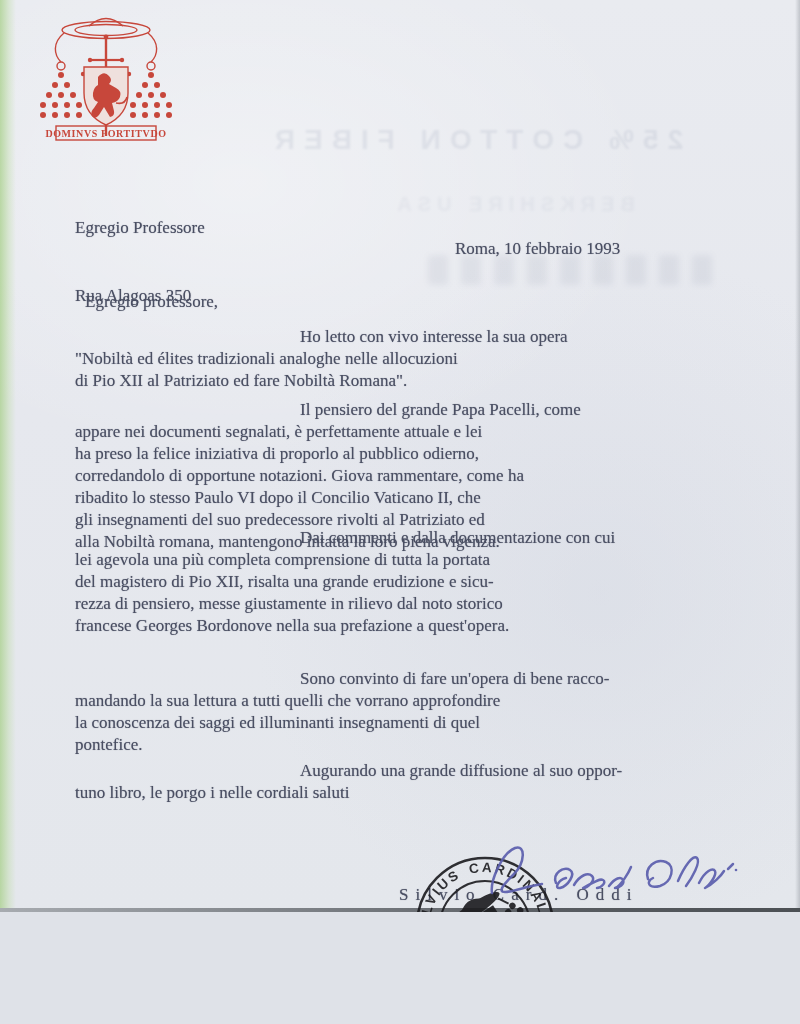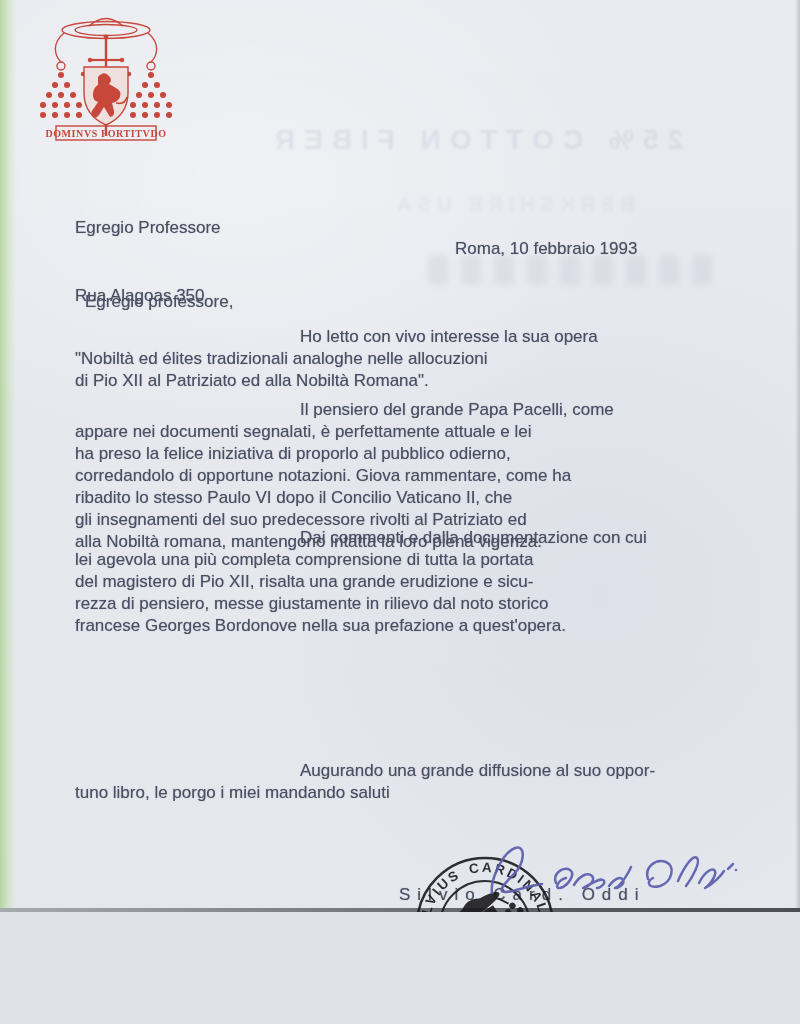--- a/index.html
+++ b/index.html
@@ -25,21 +25,21 @@
     background:linear-gradient(90deg,#a7abb0,#585c61 70%,#4c5054);
   }
   .edge-right{
     position:absolute; right:0; top:0; width:5px; height:1024px;
     background:linear-gradient(270deg, rgba(120,126,134,.35), rgba(120,126,134,0));
   }
 
   
   .tw{
     position:absolute;
-    font-family:Liberation Sans, sans-serif;
+    font-family:Liberation Serif, serif;
     font-size:17px; line-height:22px; color:#4a4f63;
     text-shadow:0 0 1px rgba(74,79,99,.55);
     white-space:pre-wrap;
   }
   .addr-line{ line-height:23.5px; }
   .para{ width:665px; text-indent:225px; }
   .typed-name{ letter-spacing:7px; }
 
   
   .ghost{
@@ -148,35 +148,39 @@
     <div class="addr-line">Egregio Professore</div>
     <div class="addr-line">Rua Alagoas 350</div>
   </div>
 
   <div class="tw" style="left:455px; top:238px;text-align:right;">Roma, 10 febbraio 1993</div>
 
   <div class="tw" style="left:85px; top:291px;">Egregio professore,</div>
 
   <div class="tw para" style="left:75px; top:326px;">Ho letto con vivo interesse la sua opera
 "Nobiltà ed élites tradizionali analoghe nelle allocuzioni
-di Pio XII al Patriziato ed alla Nobiltà Romana".</div>
+di Pio XII al Patriziato ed fare Nobiltà Romana".</div>
   <div class="tw para" style="left:75px; top:399px;">Il pensiero del grande Papa Pacelli, come
 appare nei documenti segnalati, è perfettamente attuale e lei
 ha preso la felice iniziativa di proporlo al pubblico odierno,
 corredandolo di opportune notazioni. Giova rammentare, come ha
 ribadito lo stesso Paulo VI dopo il Concilio Vaticano II, che
 gli insegnamenti del suo predecessore rivolti al Patriziato ed
 alla Nobiltà romana, mantengono intatta la loro piena vigenza.</div>
   <div class="tw para" style="left:75px; top:527px;">Dai commenti e dalla documentazione con cui
 lei agevola una più completa comprensione di tutta la portata
 del magistero di Pio XII, risalta una grande erudizione e sicu-
 rezza di pensiero, messe giustamente in rilievo dal noto storico
 francese Georges Bordonove nella sua prefazione a quest'opera.</div>
+  <div class="tw para" style="left:75px; top:668px;">Sono convinto di fare un'opera di bene racco-
+mandando la sua lettura a tutti quelli che vorrano approfondire
+la conoscenza dei saggi ed illuminanti insegnamenti di quel
+pontefice.</div>
   <div class="tw para" style="left:75px; top:760px;">Augurando una grande diffusione al suo oppor-
-tuno libro, le porgo i miei mandando saluti</div>
+tuno libro, le porgo i nelle cordiali saluti</div>
 
   <div class="tw typed-name" style="left:399px; top:884px; z-index:1;">Silvio Card. Oddi</div>
 
   <svg class="stamp-svg" style="z-index:2;" width="148" height="148" viewBox="0 0 148 148">
     <defs>
       <path id="stampArc" d="M 16.2,78.9 A 56,56 0 1 1 91.2,126.6" fill="none"></path>
     </defs>
     <g transform="translate(2,2)">
       <circle cx="72" cy="72" r="68" fill="none" stroke="#1b1b1e" stroke-width="2.6"></circle>
       <circle cx="72" cy="72" r="45" fill="none" stroke="#1b1b1e" stroke-width="2"></circle>

